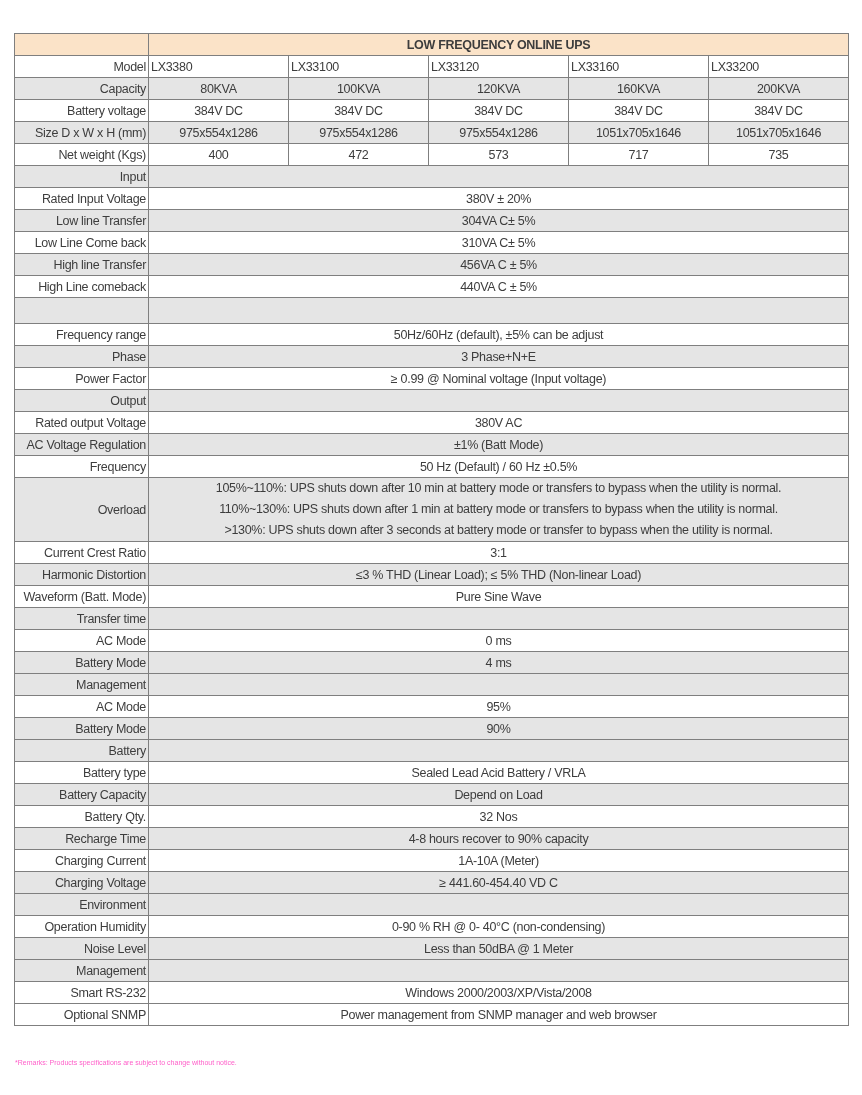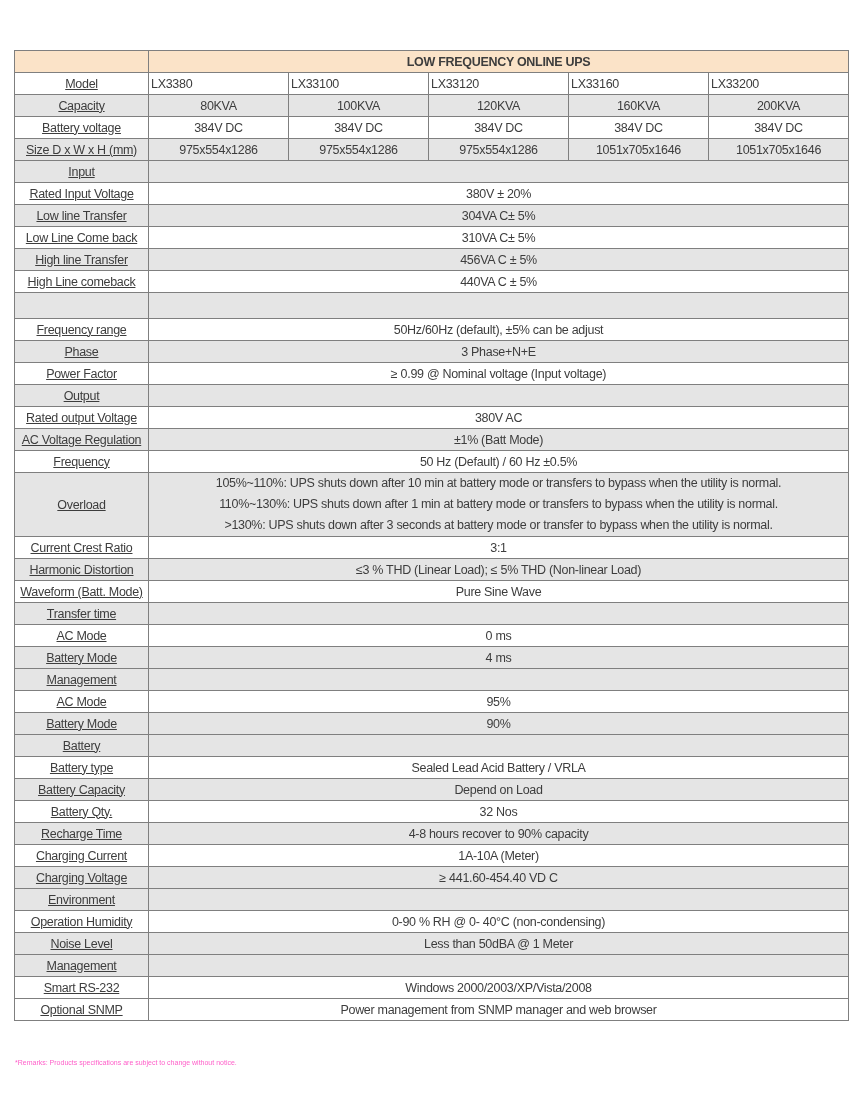--- a/index.html
+++ b/index.html
@@ -13,37 +13,37 @@
   .page {
     position: relative;
     width: 862px;
     height: 1095px;
     background: #ffffff;
     overflow: hidden;
   }
   table.spec {
     position: absolute;
     left: 14px;
-    top: 50px;
+    top: 33px;
     width: 834px;
     border-collapse: collapse;
     table-layout: fixed;
   }
   table.spec td {
     border: 1px solid #7f7f7f;
     font-size: 12.5px;
     letter-spacing: -0.3px;
     color: #3d3d3d;
     height: 21px;
     padding: 0 2px;
     overflow: hidden;
     white-space: nowrap;
   }
   table.spec { border: 1px solid #4d4d4d; }
-  td.label-cell { text-align: center; padding-left: 5px; background: #ffffff; text-decoration: underline; }
+  td.label-cell { text-align: right; padding-left: 5px; background: #ffffff; }
   td.value-cell { text-align: center; }
   tr.shade-blue td { background: #e5e5e5; }
   tr.shade-white td { background: #ffffff; }
   tr.title-row td {
     background: #fbe3c8;
     height: 21px;
   }
   td.title-cell {
     text-align: center;
     font-weight: bold;
@@ -118,20 +118,28 @@
           <td class="value-cell">384V DC</td>
         </tr>
         <tr class="shade-blue">
           <td class="label-cell">Size D x W x H (mm)</td>
           <td class="value-cell">975x554x1286</td>
           <td class="value-cell">975x554x1286</td>
           <td class="value-cell">975x554x1286</td>
           <td class="value-cell">1051x705x1646</td>
           <td class="value-cell">1051x705x1646</td>
         </tr>
+        <tr class="shade-white">
+          <td class="label-cell">Net weight (Kgs)</td>
+          <td class="value-cell">400</td>
+          <td class="value-cell">472</td>
+          <td class="value-cell">573</td>
+          <td class="value-cell">717</td>
+          <td class="value-cell">735</td>
+        </tr>
         <tr class="section-row">
           <td class="label-cell">Input</td>
           <td class="value-cell" colspan="5"></td>
         </tr>
         <tr class="shade-white">
           <td class="label-cell">Rated Input Voltage</td>
           <td class="value-cell" colspan="5">380V ± 20%</td>
         </tr>
         <tr class="shade-blue">
           <td class="label-cell">Low line Transfer</td>

